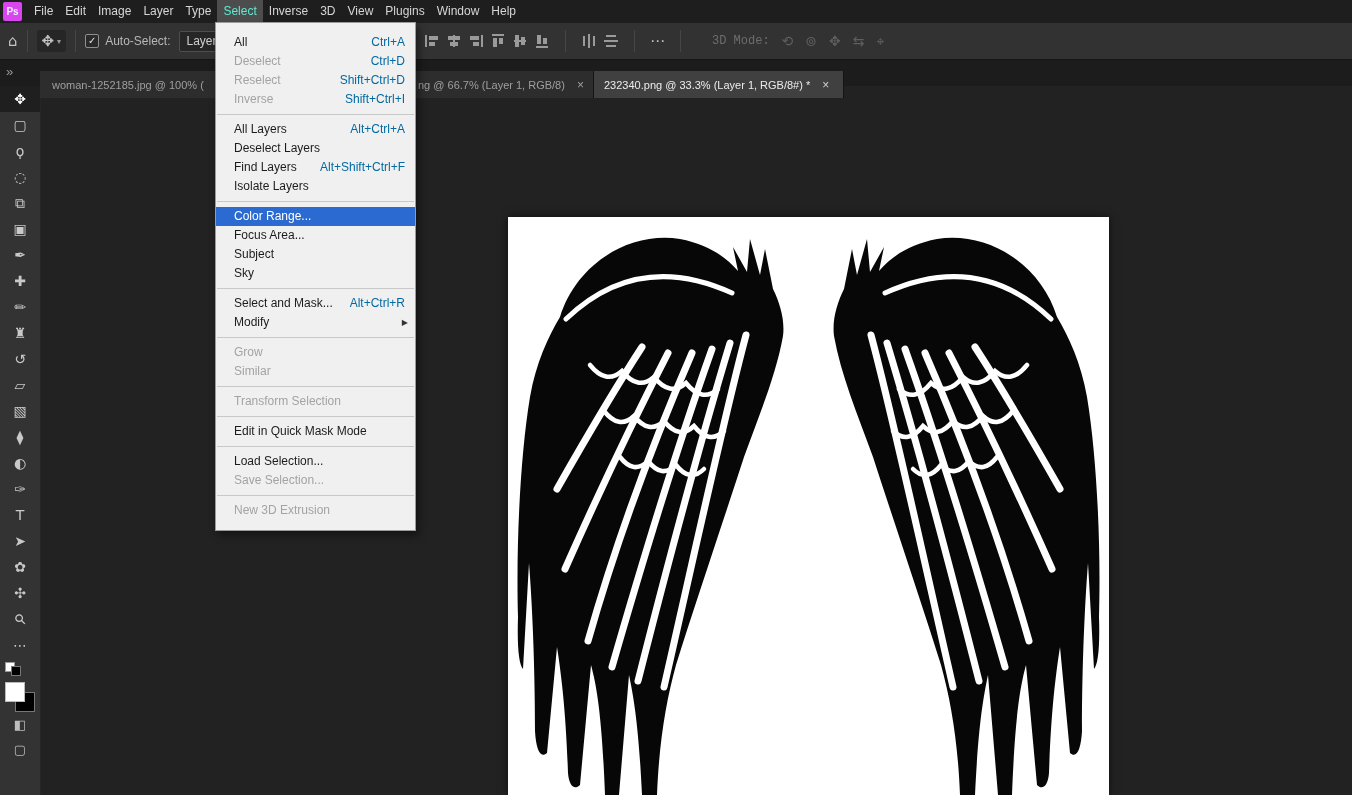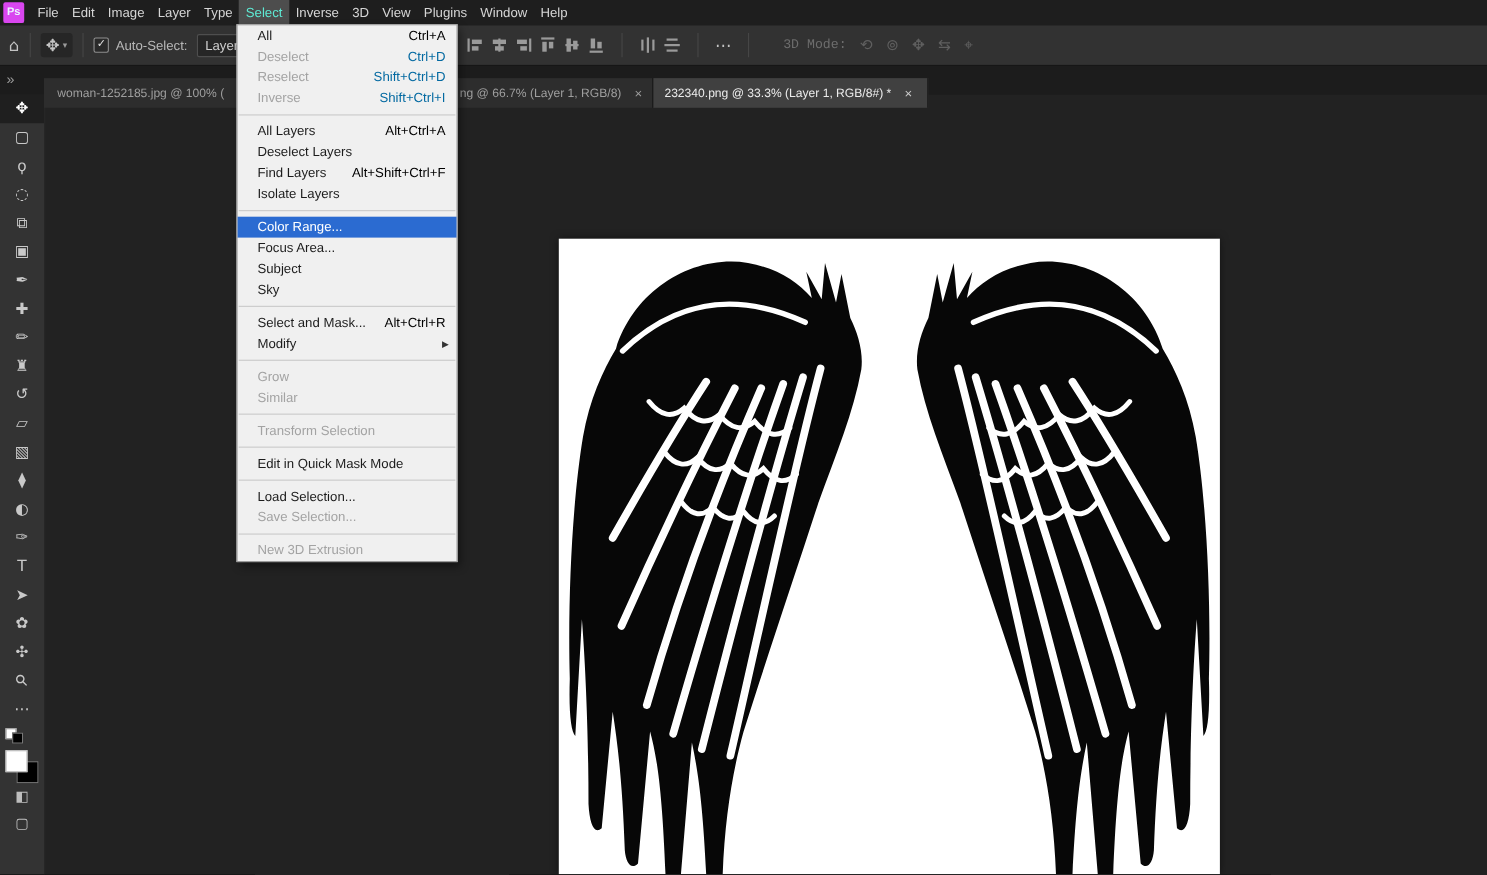--- a/index.html
+++ b/index.html
@@ -65,25 +65,25 @@
          border:1px solid #777;}
   .railbtn{width:40px;height:25px;display:flex;align-items:center;justify-content:center;
            color:#bdbdbd;font-size:13px;font-family:"DejaVu Sans",sans-serif;}
   
   .canvas{position:absolute;top:86px;left:40px;right:0;bottom:0;background:#222;overflow:hidden;}
   .doc{position:absolute;left:468px;top:131px;width:601px;height:578px;background:#fff;
        box-shadow:0 0 8px rgba(0,0,0,.55);}
   .doc svg{position:absolute;inset:0;}
   
   .menu{position:absolute;left:215px;top:22px;width:201px;background:#f0f0f0;
-        border:1px solid #9b9b9b;z-index:50;padding:0 0;font-size:12px;color:#1c1c1c;
+        border:1px solid #9b9b9b;z-index:50;padding:10px 0;font-size:12px;color:#1c1c1c;
         box-shadow:3px 4px 8px rgba(0,0,0,.45);box-sizing:border-box;}
   .mi{height:19px;line-height:19px;display:flex;justify-content:space-between;
       padding:0 10px 0 18px;position:relative;cursor:default;}
-  .mi .ms{color:#000000;}
+  .mi .ms{color:#0369a1;}
   .mi.dis{color:#a3a3a3;} .mi.dis .ms{color:#0369a1;}
   .mi.hl{background:#2b6bd1;color:#fff;}
   .msep{height:1px;background:#c9c9c9;margin:5px 1px;}
   .sub{position:absolute;right:7px;top:0;font-size:8px;color:#333;}
 </style>
 </head>
 <body>
 
 <div class="app">
 

